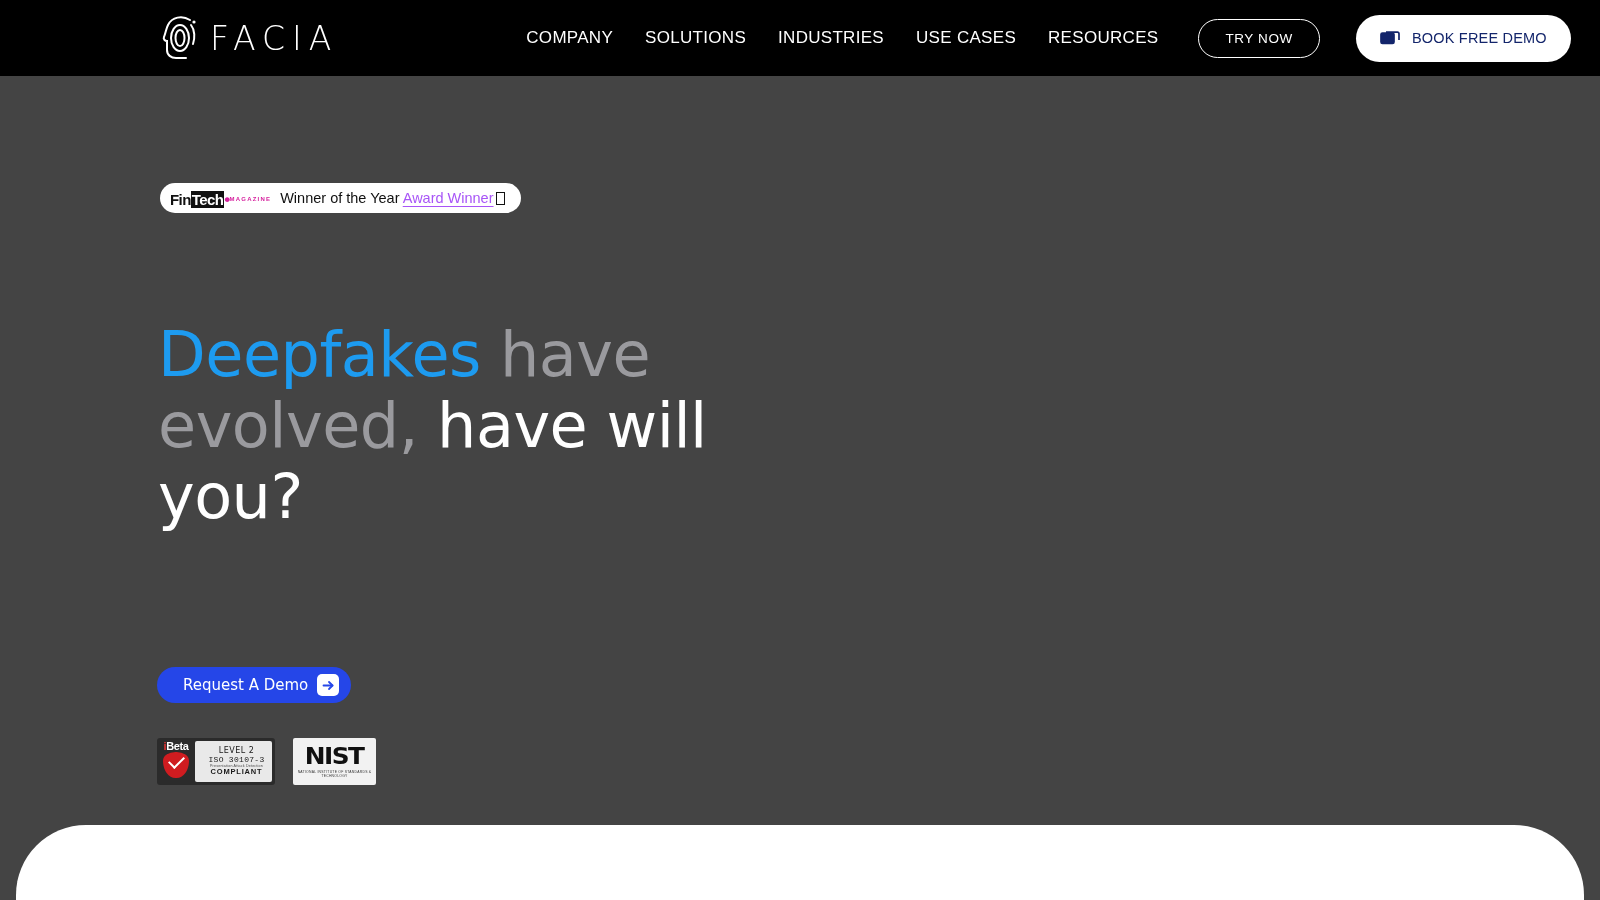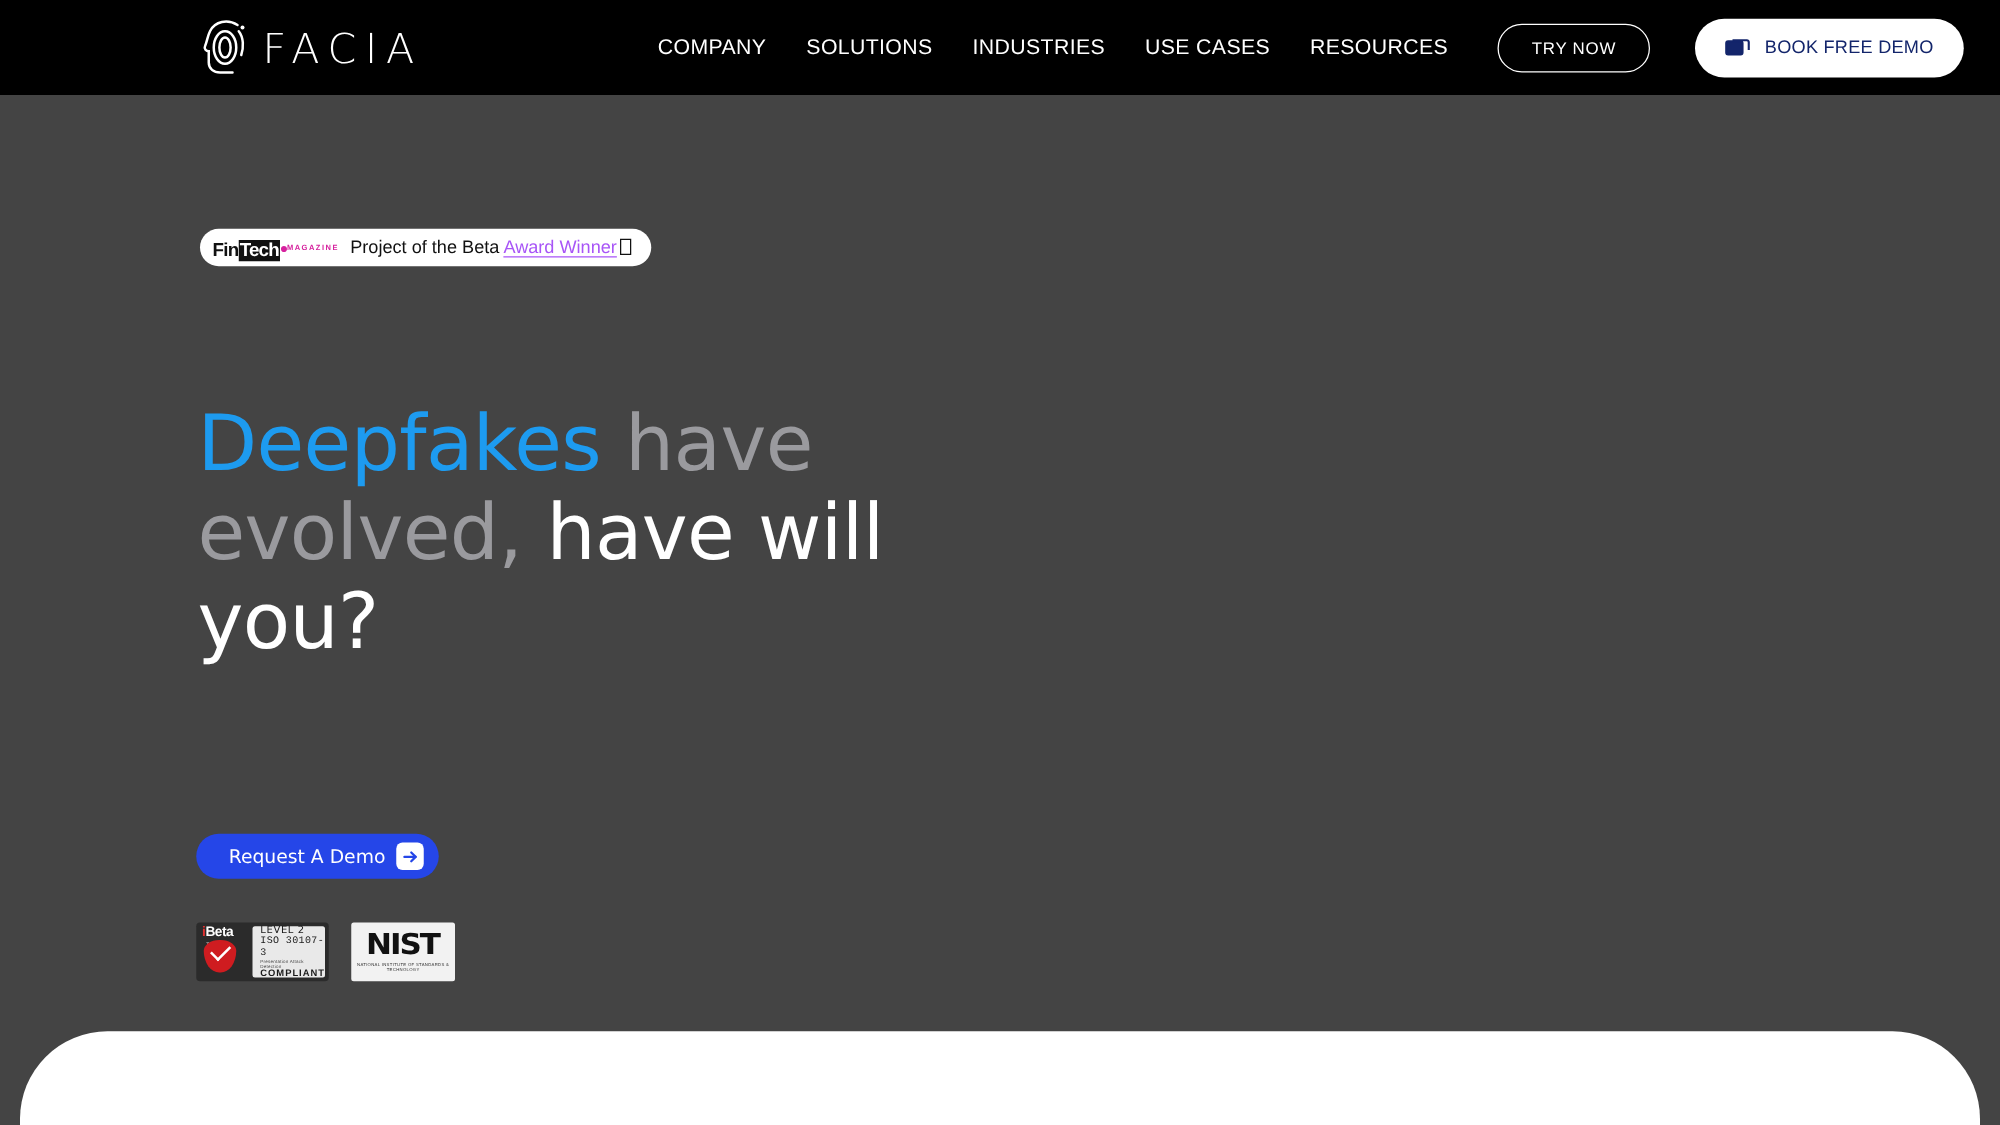--- a/index.html
+++ b/index.html
@@ -204,27 +204,26 @@
   .cta-arrow-box svg { width: 13px; height: 13px; display: block; }
 
   .certs {
     position: absolute;
     top: 662px;
     left: 157px;
     display: flex;
     gap: 18px;
   }
   .cert-ibeta {
-    width: 106px; height: 47px;
+    width: 118px; height: 47px;
     background: #2b2b2b;
     border-radius: 3px;
     display: flex;
     overflow: hidden;
     position: relative;
-    gap: 11px;
   }
   .ibeta-left {
     width: 38px;
     display: flex;
     flex-direction: column;
     align-items: center;
     padding-top: 3px;
     position: relative;
   }
   .ibeta-word {
@@ -256,20 +255,21 @@
     border-bottom: 2.5px solid #ffffff;
     transform: rotate(-45deg);
   }
   .ibeta-right {
     flex: 1;
     background: #e9e9e9;
     margin: 3px 3px 3px 0;
     border-radius: 2px;
     display: flex;
     flex-direction: column;
+    align-items: center;
     justify-content: center;
     line-height: 1.15;
     padding-left: 6px;
   }
   .ib-l1 { font-size: 8px; color: #1a1a1a; letter-spacing: 0.5px; font-family: "DejaVu Sans", sans-serif; }
   .ib-l2 { font-size: 8px; color: #1a1a1a; letter-spacing: 0.3px; font-family: Liberation Mono, monospace; }
   .ib-l3 { font-size: 3.6px; color: #444444; letter-spacing: 0.2px; }
   .ib-l4 { font-size: 7.5px; color: #1a1a1a; letter-spacing: 0.8px; font-weight: bold; }
 
   .cert-nist {
@@ -352,21 +352,21 @@
 <div class="hero">
 
   <div class="award-badge">
     <span class="fintech-logo">
       <span class="fintech-top">
         <span>Fin</span><span class="tech-box">Tech</span><span class="dot">•</span>
       </span>
       <span class="fintech-bottom">MAGAZINE</span>
     </span>
     <span class="badge-text">
-      <span>Project of the Beta</span>
+      <span>Winner of the Year</span>
       <span class="badge-link">Award Winner</span><span class="tofu"></span>
     </span>
   </div>
 
   <h1 class="headline">
     <span class="hl-blue">Deepfakes</span><span class="hl-gray"> have evolved,</span><span class="hl-white"> have will you?</span>
   </h1>
 
 
   <button class="cta-btn">

